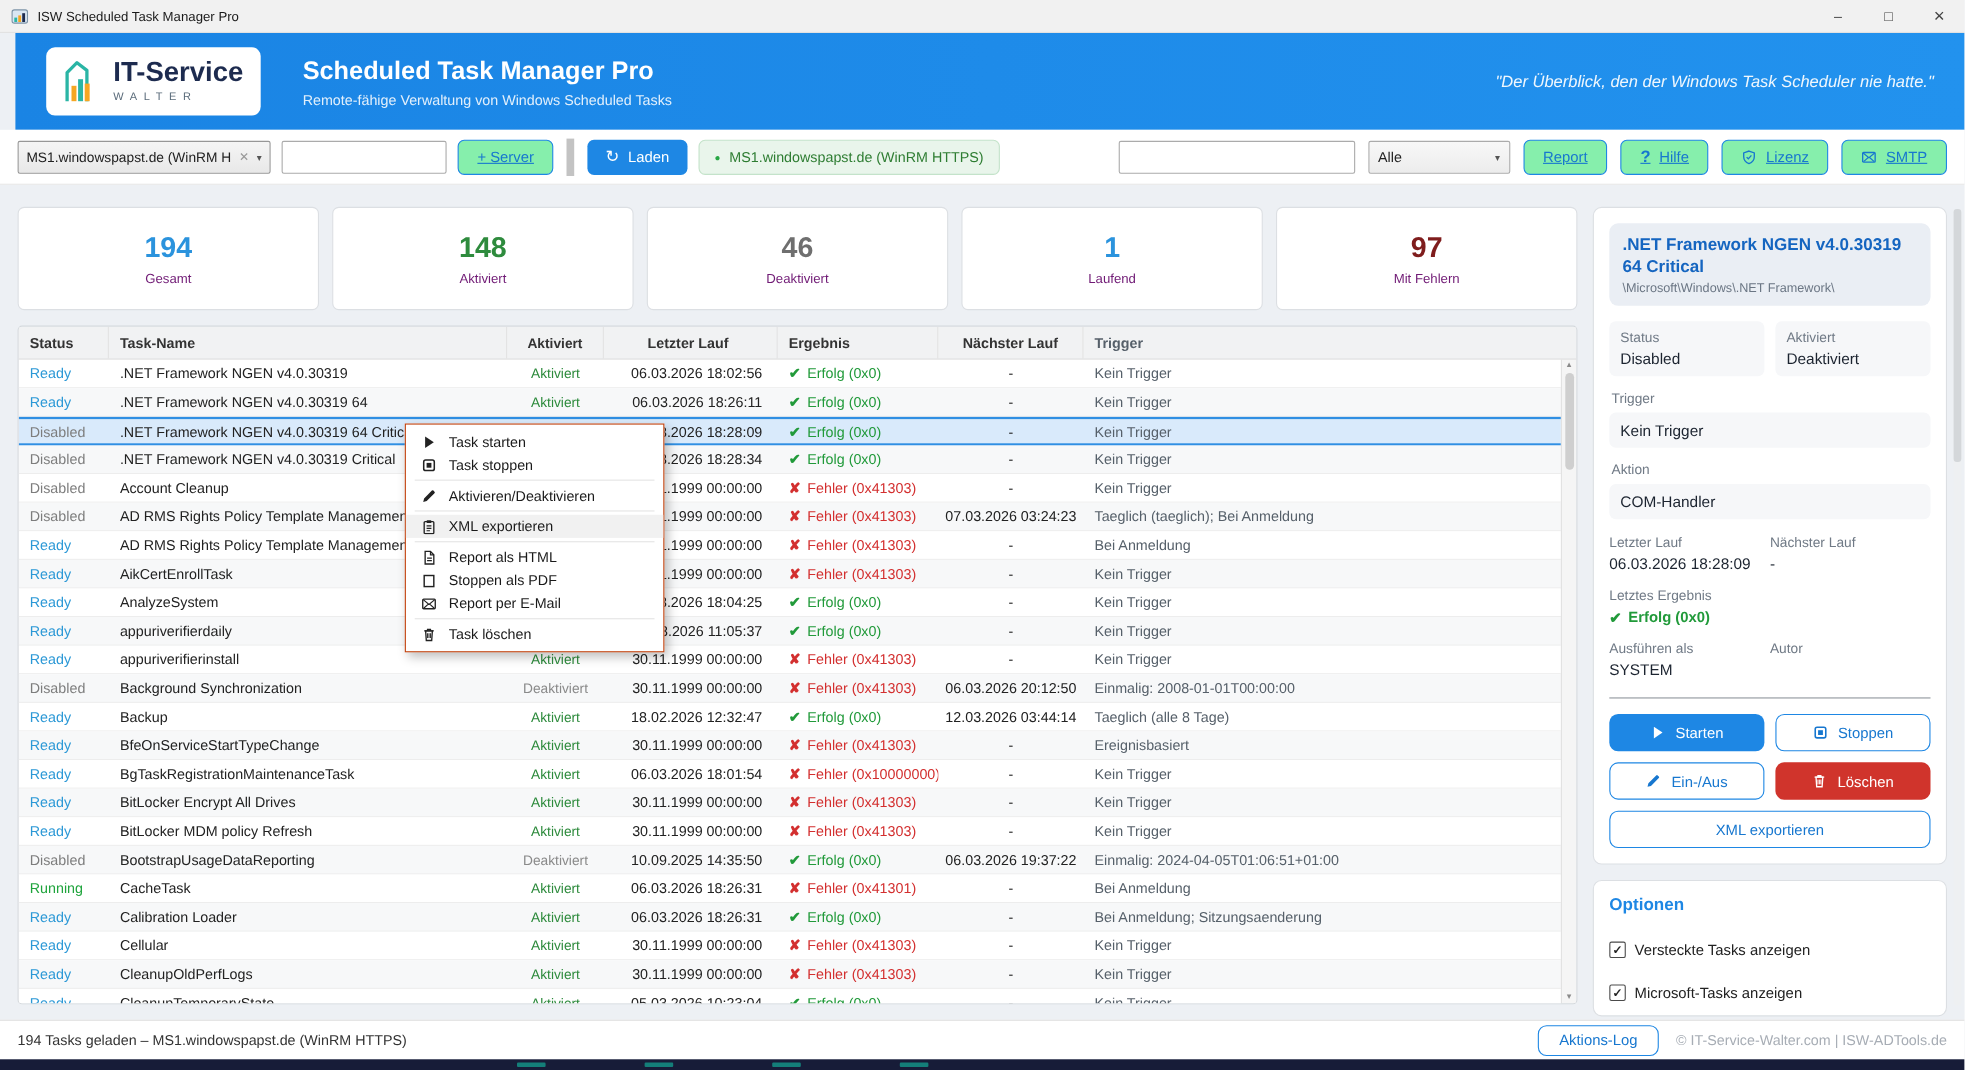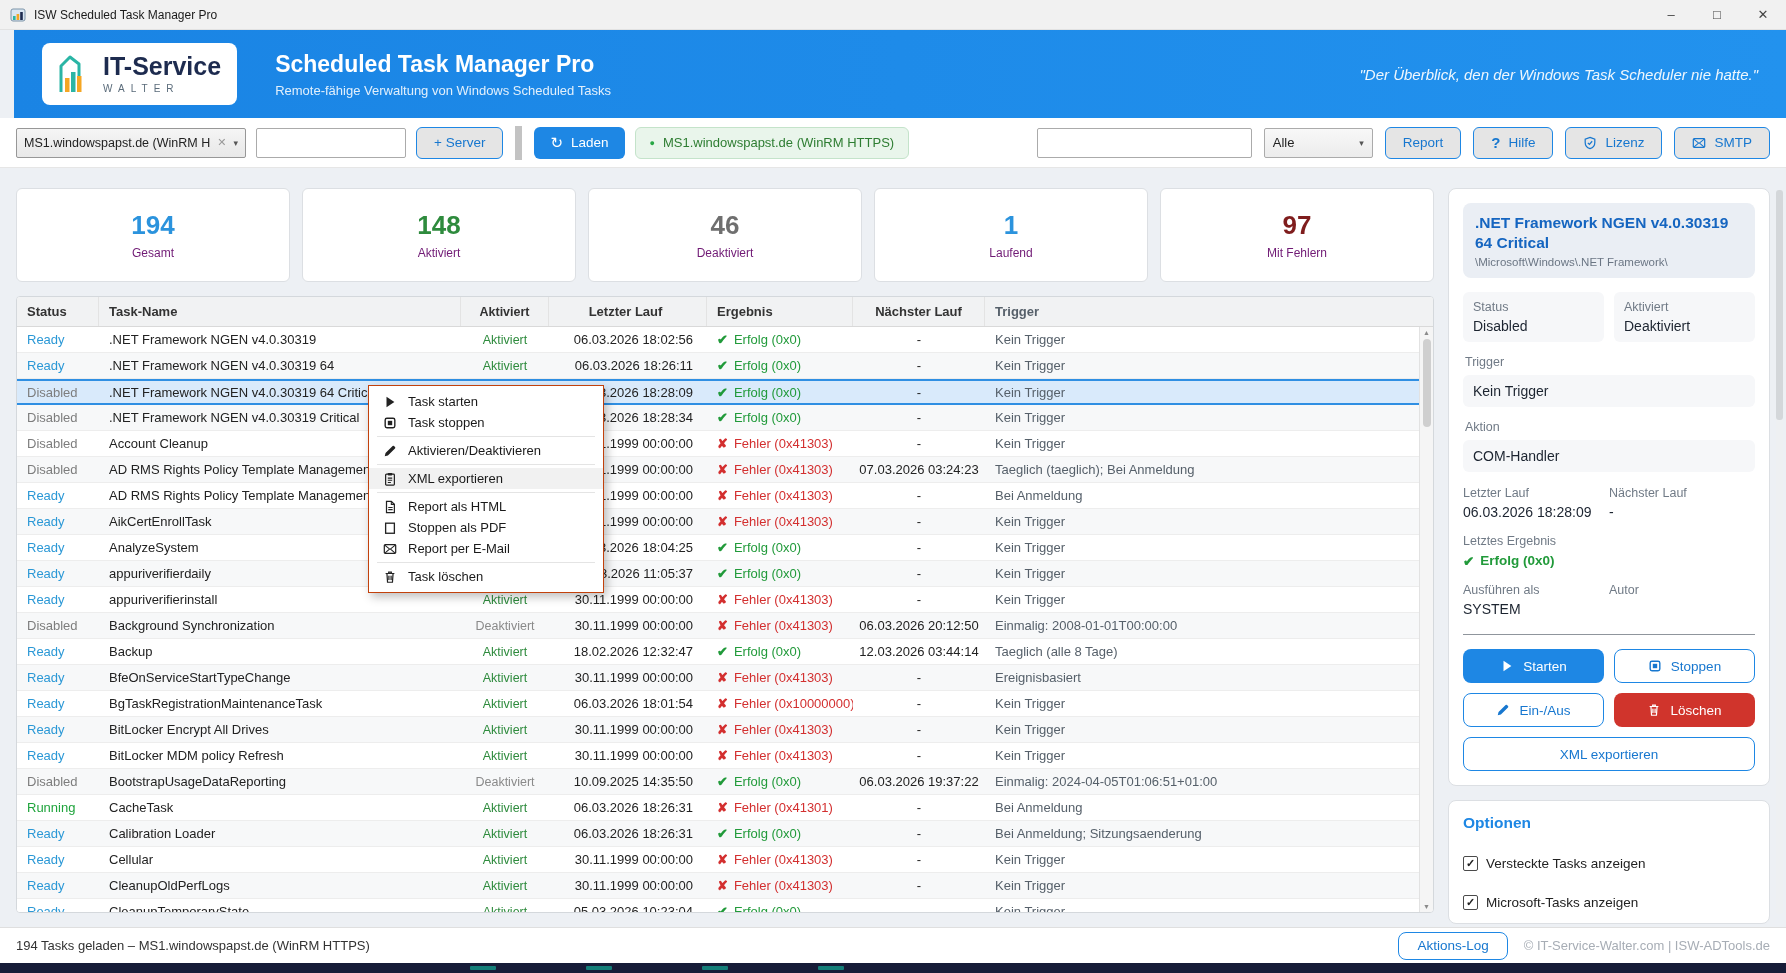--- a/index.html
+++ b/index.html
@@ -23,28 +23,28 @@
   .h-sub { font-size:13px; opacity:.87; margin-top:5px; }
   .h-quote { margin-left:auto; font-style:italic; font-size:15px; opacity:.93; }
 
   
   .toolbar { height:50px; background:#fff; border-bottom:1px solid #e6e6e6; display:flex; align-items:center; gap:10px; padding:0 16px; }
   .combo { width:230px; height:30px; background:linear-gradient(#f5f5f5,#e8e8e8); border:1px solid #979797; border-radius:2px; display:flex; align-items:center; padding:0 7px; font-size:12.5px; }
   .combo-val { flex:1; white-space:nowrap; overflow:hidden; color:#222; }
   .combo-x { color:#9a9a9a; margin:0 7px; font-size:11px; }
   .combo-caret { color:#555; font-size:9px; }
   .tb-input { width:150px; height:30px; border:1px solid #ababab; border-radius:2px; background:#fff; font-size:13px; padding:0 6px; font-family:inherit; }
-  .btn-outline { border:1.5px solid #1e87e4; color:#1777cf; background:#e5e5e5; border-radius:6px; height:32px; padding:0 17px; font-size:13.5px; display:flex; align-items:center; justify-content:center; gap:8px; white-space:nowrap; cursor:default; font-family:inherit; }
+  .btn-outline { border:1.5px solid #1e87e4; color:#1777cf; background:#86efac; border-radius:6px; height:32px; padding:0 17px; font-size:13.5px; display:flex; align-items:center; justify-content:center; gap:8px; white-space:nowrap; cursor:default; font-family:inherit;text-decoration:underline; }
   .btn-primary { background:#1e87e4; color:#fff; border:none; border-radius:6px; height:32px; padding:0 16px; font-size:13.5px; display:flex; align-items:center; gap:8px; cursor:default; font-family:inherit; }
   .splitter { width:7px; height:34px; background:#c3c3c3; margin:0 2px; }
   .badge { background:#e9f5eb; border:1px solid #c4e3ca; color:#2e7d32; height:32px; border-radius:6px; display:flex; align-items:center; gap:8px; padding:0 14px; font-size:13px; }
   .badge-dot { color:#28a745; font-size:9px; }
   .tb-right { margin-left:auto; display:flex; align-items:center; gap:12px; }
   .search-input { width:215px; height:30px; border:1px solid #ababab; border-radius:2px; font-family:inherit; padding:0 6px; }
-  .select { width:109px; height:30px; background:linear-gradient(#f8f8f8,#ececec); border:1px solid #ababab; border-radius:2px; display:flex; align-items:center; justify-content:space-between; padding:0 8px; font-size:13px; }
+  .select { width:129px; height:30px; background:linear-gradient(#f8f8f8,#ececec); border:1px solid #ababab; border-radius:2px; display:flex; align-items:center; justify-content:space-between; padding:0 8px; font-size:13px; }
   .refresh-glyph { font-size:15px; line-height:1; }
   .q-glyph { font-weight:bold; font-size:15px; }
 
   
   .main { height:759px; display:flex; gap:14px; padding:20px 16px 14px; }
   .left-col { flex:1; display:flex; flex-direction:column; min-width:0; }
   .stats { display:flex; gap:12px; margin-bottom:14px; }
   .stat-card { flex:1; height:94px; background:#fff; border:1px solid #dcdfe3; border-radius:6px; display:flex; flex-direction:column; align-items:center; justify-content:center; gap:5px; }
   .stat-value { font-size:26px; font-weight:bold; }
   .stat-value.blue { color:#2b93dd; } .stat-value.green { color:#2e8b3d; }

